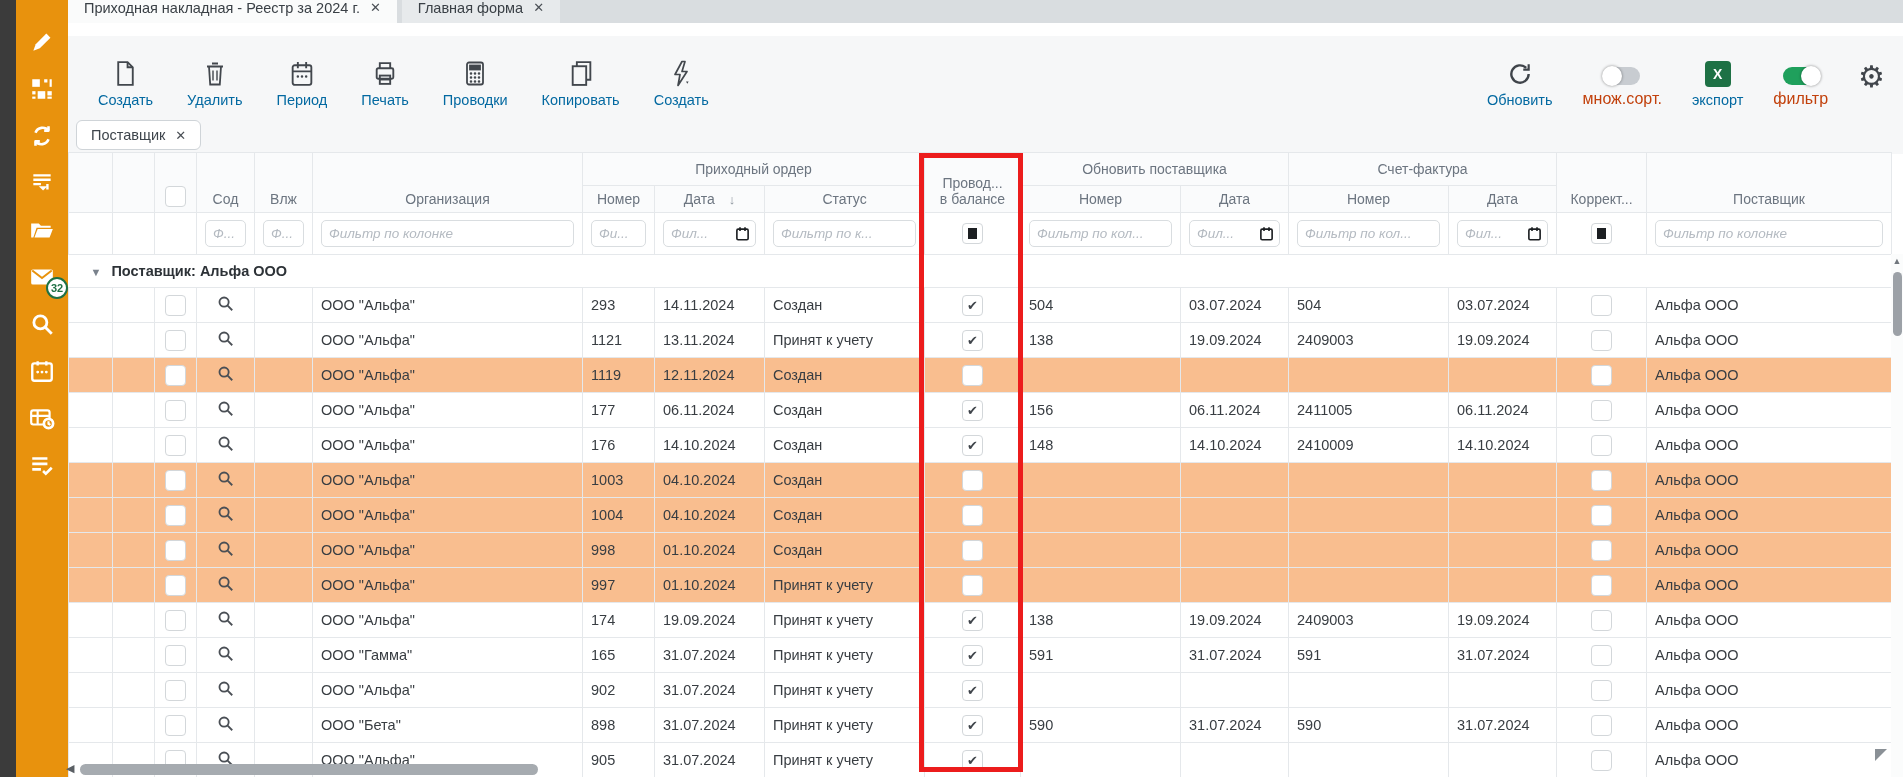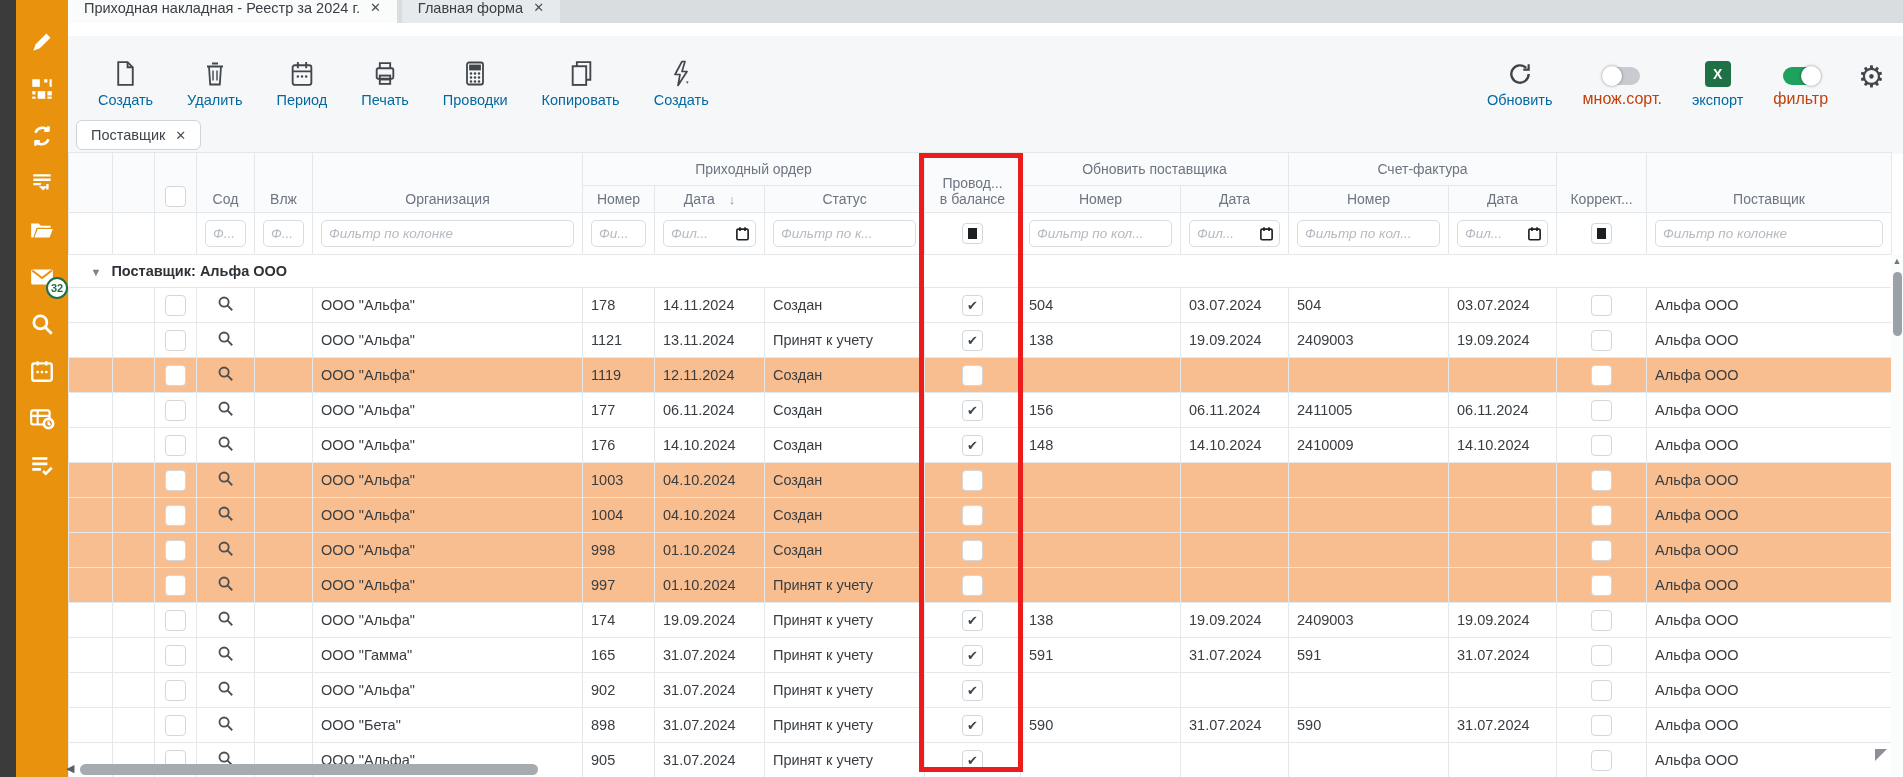--- a/index.html
+++ b/index.html
@@ -352,21 +352,21 @@
   <tr class="row">
           <td></td>
           <td></td>
           <td class="ctr"><span class="cb"></span></td>
           <td class="ctr"><svg width="17" height="17" viewBox="0 0 24 24" fill="none" stroke="#4a4f55" stroke-width="2.6">
               <circle cx="10" cy="10" r="6.5"></circle>
               <path d="M15 15l6.5 6.5"></path>
             </svg></td>
           <td></td>
           <td class="al">ООО "Альфа"</td>
-          <td class="al">178</td>
+          <td class="al">293</td>
           <td class="al">14.11.2024</td>
           <td class="al">Создан</td>
           <td class="ctr"><span class="cb">✔</span></td>
           <td class="al">504</td>
           <td class="al">03.07.2024</td>
           <td class="al">504</td>
           <td class="al">03.07.2024</td>
           <td class="ctr"><span class="cb"></span></td>
           <td class="al">Альфа ООО</td>
         </tr>

